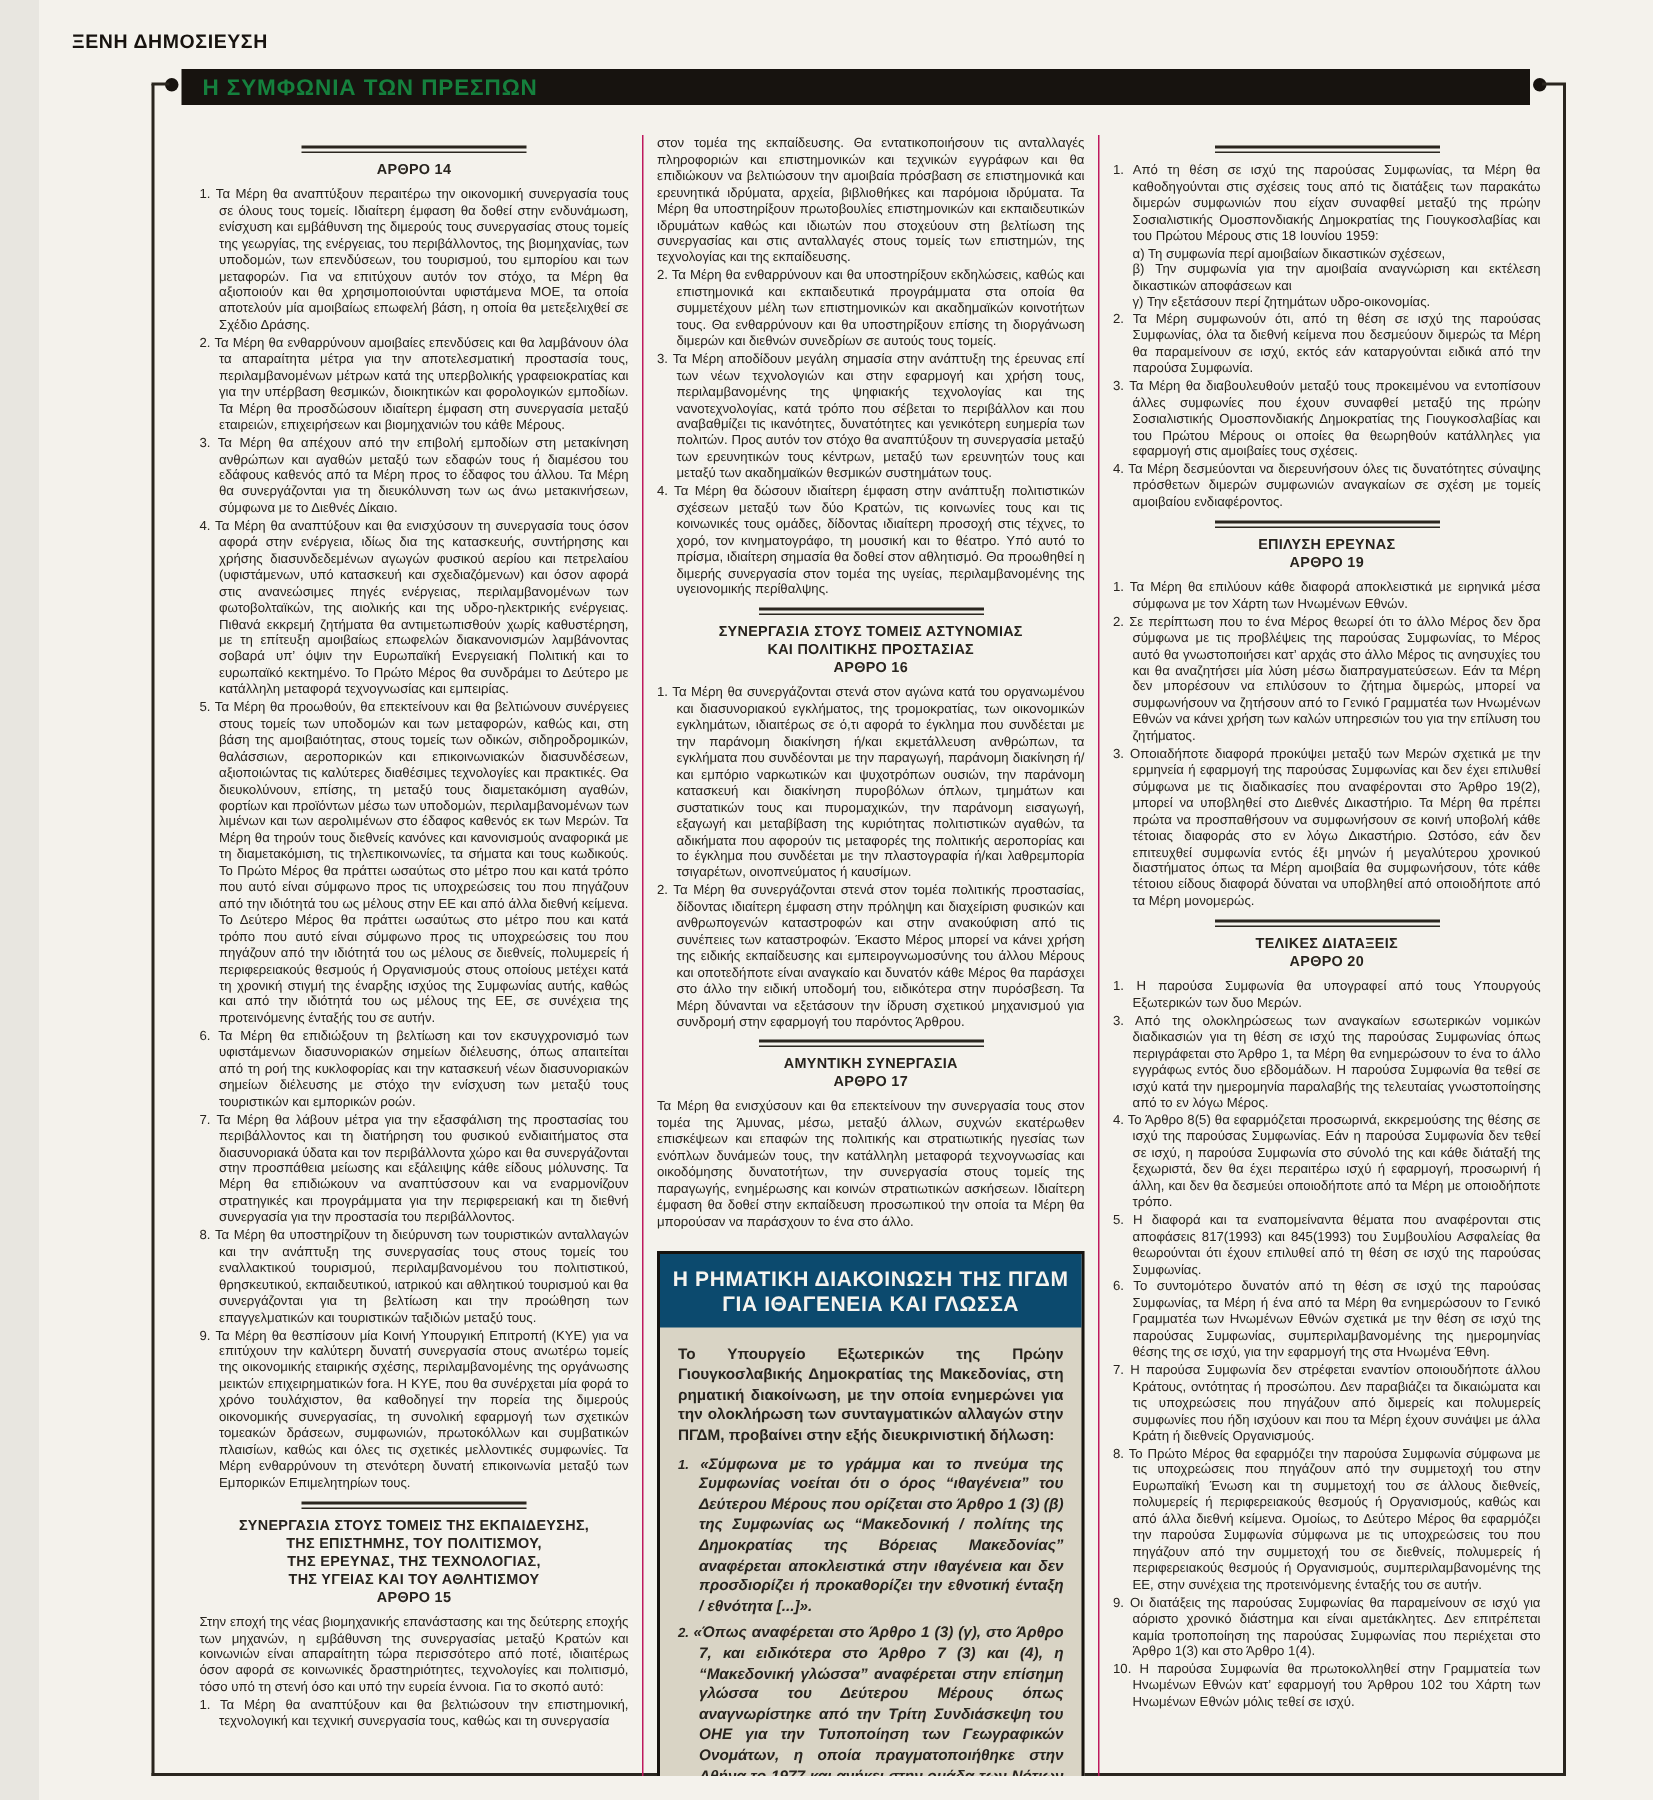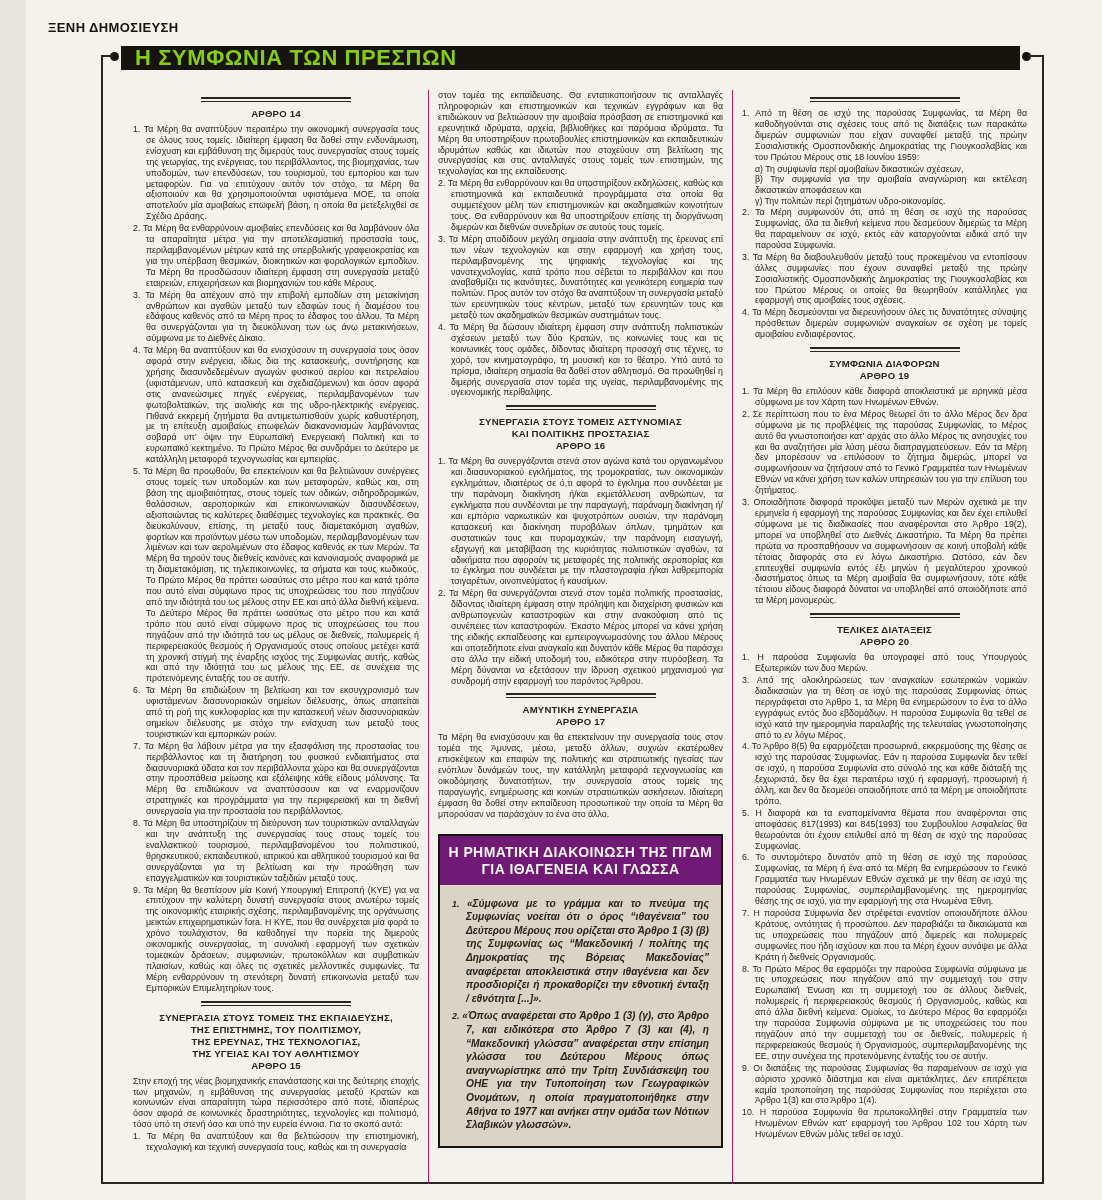--- a/index.html
+++ b/index.html
@@ -1,37 +1,37 @@
 <!DOCTYPE html>
 <html lang="el"><head>
 <meta charset="utf-8">
 <style>
   html,body{margin:0;padding:0;background:#e8e6e0;}
   .page{position:relative;width:1096px;height:1200px;background:#f4f2ec;overflow:hidden;
         font-family:"Liberation Sans",sans-serif;color:#28241e;margin-left:26px;}
   .kicker{position:absolute;left:22px;top:20px;font-size:13px;font-weight:bold;letter-spacing:.4px;color:#17130f;}
   .titlebar{position:absolute;left:95px;top:46px;width:899px;height:24px;background:#17130f;
             display:flex;align-items:center;padding-left:14px;box-sizing:border-box;}
-  .titlebar span{color:#84cc16;font-size:22px;font-weight:bold;letter-spacing:.6px;}
+  .titlebar span{color:#15803d;font-size:15px;font-weight:bold;letter-spacing:.6px;}
   .deco{position:absolute;background:#2a261f;}
   .bullet{position:absolute;width:9px;height:9px;border-radius:50%;background:#17130f;}
   .cols{position:absolute;left:98px;top:90px;width:912px;height:1094px;
         display:grid;grid-template-columns:1fr 1fr 1fr;column-gap:0;}
   .col{overflow:hidden;padding:0 9px;box-sizing:border-box;}
   .col + .col{border-left:1px solid #be185d;}
   .col, .col *{font-size:8.8px;line-height:10.9px;}
   .sep{width:150px;height:2px;border-top:2px solid #2a261f;border-bottom:1px solid #2a261f;margin:7px auto 6px auto;}
   .hd{text-align:center;font-weight:bold;font-size:9.6px;line-height:12px;margin:3px 0 4px 0;letter-spacing:.2px;}
   .hd div{font-size:9.6px;line-height:12px;}
   .para{text-align:justify;margin:0 0 1px 0;}
   .item{text-align:justify;padding-left:13px;text-indent:-13px;margin:0 0 1px 0;}
   .item .num{font-weight:normal;}
   .subline{text-align:justify;padding-left:13px;text-indent:0;margin:0;}
   .notebox{margin-top:14px;border:2px solid #17130f;background:#d9d4c5;}
-  .notehead{background:#701a75;color:#f6f4ef;text-align:center;padding:8px 6px 7px 6px;}
+  .notehead{background:#0c4a6e;color:#f6f4ef;text-align:center;padding:8px 6px 7px 6px;}
   .notehead div{font-size:14px;line-height:17px;font-weight:bold;letter-spacing:.4px;}
   .notebody{padding:12px 12px 10px 12px;min-height:168px;box-sizing:border-box;}
   .noteintro{font-weight:bold;font-size:10.2px;line-height:13.6px;text-align:justify;margin-bottom:5px;}
   .noteitem{font-weight:bold;font-style:italic;font-size:10.2px;line-height:13.6px;text-align:justify;
             padding-left:14px;text-indent:-14px;margin-bottom:4px;}
 </style>
 </head>
 <body>
 
 <div class="page">
@@ -94,37 +94,38 @@
           <div>ΑΜΥΝΤΙΚΗ ΣΥΝΕΡΓΑΣΙΑ</div>
           <div>ΑΡΘΡΟ 17</div>
         </div>
         <div class="para">Τα Μέρη θα ενισχύσουν και θα επεκτείνουν την συνεργασία τους στον τομέα της Άμυνας, μέσω, μεταξύ άλλων, συχνών εκατέρωθεν επισκέψεων και επαφών της πολιτικής και στρατιωτικής ηγεσίας των ενόπλων δυνάμεών τους, την κατάλληλη μεταφορά τεχνογνωσίας και οικοδόμησης δυνατοτήτων, την συνεργασία στους τομείς της παραγωγής, ενημέρωσης και κοινών στρατιωτικών ασκήσεων. Ιδιαίτερη έμφαση θα δοθεί στην εκπαίδευση προσωπικού την οποία τα Μέρη θα μπορούσαν να παράσχουν το ένα στο άλλο.</div>
         <div class="notebox">
           <div class="notehead">
             <div>Η ΡΗΜΑΤΙΚΗ ΔΙΑΚΟΙΝΩΣΗ ΤΗΣ ΠΓΔΜ</div>
             <div>ΓΙΑ ΙΘΑΓΕΝΕΙΑ ΚΑΙ ΓΛΩΣΣΑ</div>
           </div>
           <div class="notebody">
+            <div class="noteintro">Το Υπουργείο Εξωτερικών της Πρώην Γιουγκοσλαβικής Δημοκρατίας της Μακεδονίας, στη ρηματική διακοίνωση, με την οποία ενημερώνει για την ολοκλήρωση των συνταγματικών αλλαγών στην ΠΓΔΜ, προβαίνει στην εξής διευκρινιστική δήλωση:</div>
             <div class="noteitem"><span class="num">1. </span>«Σύμφωνα με το γράμμα και το πνεύμα της Συμφωνίας νοείται ότι ο όρος “ιθαγένεια” του Δεύτερου Μέρους που ορίζεται στο Άρθρο 1 (3) (β) της Συμφωνίας ως “Μακεδονική / πολίτης της Δημοκρατίας της Βόρειας Μακεδονίας” αναφέρεται αποκλειστικά στην ιθαγένεια και δεν προσδιορίζει ή προκαθορίζει την εθνοτική ένταξη / εθνότητα [...]».</div>
             <div class="noteitem"><span class="num">2. </span>«Όπως αναφέρεται στο Άρθρο 1 (3) (γ), στο Άρθρο 7, και ειδικότερα στο Άρθρο 7 (3) και (4), η “Μακεδονική γλώσσα” αναφέρεται στην επίσημη γλώσσα του Δεύτερου Μέρους όπως αναγνωρίστηκε από την Τρίτη Συνδιάσκεψη του ΟΗΕ για την Τυποποίηση των Γεωγραφικών Ονομάτων, η οποία πραγματοποιήθηκε στην Αθήνα το 1977 και ανήκει στην ομάδα των Νότιων Σλαβικών γλωσσών».</div>
           </div>
         </div>
       </div>
     <div class="col">
         <div class="sep"></div>
         <div class="item"><span class="num">1. </span>Από τη θέση σε ισχύ της παρούσας Συμφωνίας, τα Μέρη θα καθοδηγούνται στις σχέσεις τους από τις διατάξεις των παρακάτω διμερών συμφωνιών που είχαν συναφθεί μεταξύ της πρώην Σοσιαλιστικής Ομοσπονδιακής Δημοκρατίας της Γιουγκοσλαβίας και του Πρώτου Μέρους στις 18 Ιουνίου 1959:</div>
         <div class="subline">α) Τη συμφωνία περί αμοιβαίων δικαστικών σχέσεων,</div>
         <div class="subline">β) Την συμφωνία για την αμοιβαία αναγνώριση και εκτέλεση δικαστικών αποφάσεων και</div>
-        <div class="subline">γ) Την πολιτών περί ζητημάτων υδρο-οικονομίας.</div>
+        <div class="subline">γ) Την εξετάσουν περί ζητημάτων υδρο-οικονομίας.</div>
         <div class="item"><span class="num">2. </span>Τα Μέρη συμφωνούν ότι, από τη θέση σε ισχύ της παρούσας Συμφωνίας, όλα τα διεθνή κείμενα που δεσμεύουν διμερώς τα Μέρη θα παραμείνουν σε ισχύ, εκτός εάν καταργούνται ειδικά από την παρούσα Συμφωνία.</div>
         <div class="item"><span class="num">3. </span>Τα Μέρη θα διαβουλευθούν μεταξύ τους προκειμένου να εντοπίσουν άλλες συμφωνίες που έχουν συναφθεί μεταξύ της πρώην Σοσιαλιστικής Ομοσπονδιακής Δημοκρατίας της Γιουγκοσλαβίας και του Πρώτου Μέρους οι οποίες θα θεωρηθούν κατάλληλες για εφαρμογή στις αμοιβαίες τους σχέσεις.</div>
         <div class="item"><span class="num">4. </span>Τα Μέρη δεσμεύονται να διερευνήσουν όλες τις δυνατότητες σύναψης πρόσθετων διμερών συμφωνιών αναγκαίων σε σχέση με τομείς αμοιβαίου ενδιαφέροντος.</div>
         <div class="sep"></div>
         <div class="hd">
-          <div>ΣΥΜΦΩΝΙΑ ΔΙΑΦΟΡΩΝ</div>
+          <div>ΕΠΙΛΥΣΗ ΕΡΕΥΝΑΣ</div>
           <div>ΑΡΘΡΟ 19</div>
         </div>
         <div class="item"><span class="num">1. </span>Τα Μέρη θα επιλύουν κάθε διαφορά αποκλειστικά με ειρηνικά μέσα σύμφωνα με τον Χάρτη των Ηνωμένων Εθνών.</div>
         <div class="item"><span class="num">2. </span>Σε περίπτωση που το ένα Μέρος θεωρεί ότι το άλλο Μέρος δεν δρα σύμφωνα με τις προβλέψεις της παρούσας Συμφωνίας, το Μέρος αυτό θα γνωστοποιήσει κατ’ αρχάς στο άλλο Μέρος τις ανησυχίες του και θα αναζητήσει μία λύση μέσω διαπραγματεύσεων. Εάν τα Μέρη δεν μπορέσουν να επιλύσουν το ζήτημα διμερώς, μπορεί να συμφωνήσουν να ζητήσουν από το Γενικό Γραμματέα των Ηνωμένων Εθνών να κάνει χρήση των καλών υπηρεσιών του για την επίλυση του ζητήματος.</div>
         <div class="item"><span class="num">3. </span>Οποιαδήποτε διαφορά προκύψει μεταξύ των Μερών σχετικά με την ερμηνεία ή εφαρμογή της παρούσας Συμφωνίας και δεν έχει επιλυθεί σύμφωνα με τις διαδικασίες που αναφέρονται στο Άρθρο 19(2), μπορεί να υποβληθεί στο Διεθνές Δικαστήριο. Τα Μέρη θα πρέπει πρώτα να προσπαθήσουν να συμφωνήσουν σε κοινή υποβολή κάθε τέτοιας διαφοράς στο εν λόγω Δικαστήριο. Ωστόσο, εάν δεν επιτευχθεί συμφωνία εντός έξι μηνών ή μεγαλύτερου χρονικού διαστήματος όπως τα Μέρη αμοιβαία θα συμφωνήσουν, τότε κάθε τέτοιου είδους διαφορά δύναται να υποβληθεί από οποιοδήποτε από τα Μέρη μονομερώς.</div>
         <div class="sep"></div>
         <div class="hd">
           <div>ΤΕΛΙΚΕΣ ΔΙΑΤΑΞΕΙΣ</div>
           <div>ΑΡΘΡΟ 20</div>
         </div>

